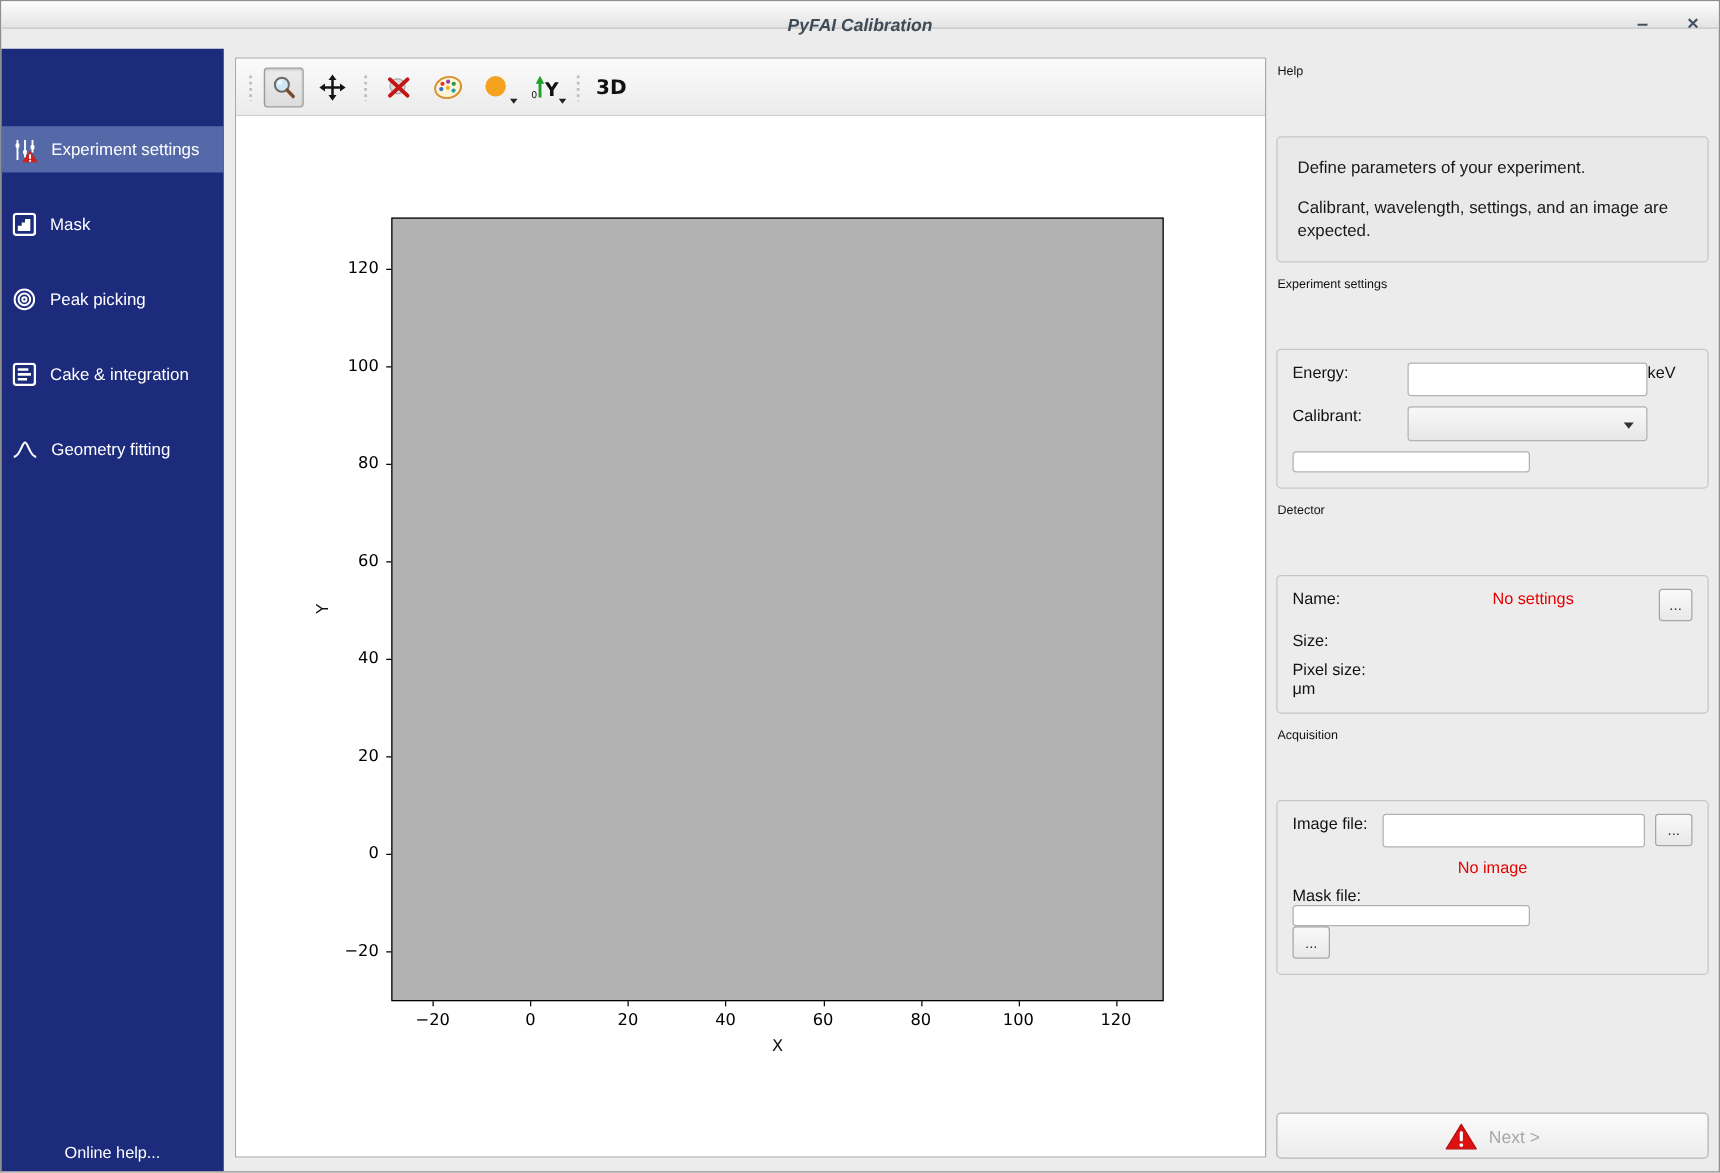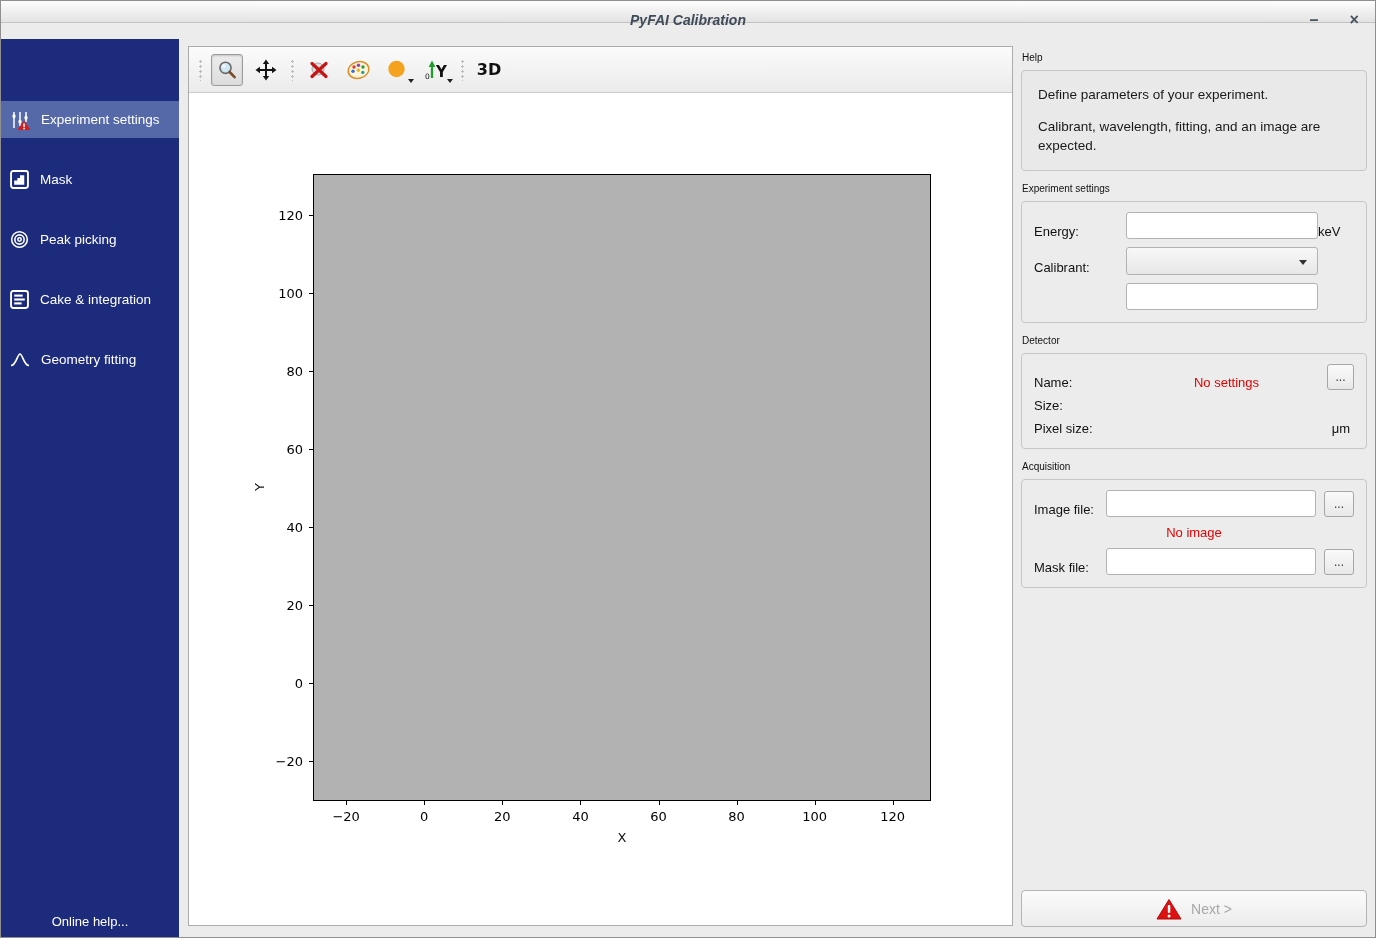--- a/index.html
+++ b/index.html
@@ -44,26 +44,26 @@
   .tick-x{position:absolute;width:1px;height:4px;background:#000;}
   .tick-y{position:absolute;width:4px;height:1px;background:#000;}
   .tlx{position:absolute;transform:translateX(-50%);font:13px "DejaVu Sans",sans-serif;color:#000;}
   .tly{position:absolute;transform:translate(-100%,-50%);font:13px "DejaVu Sans",sans-serif;color:#000;}
   .xlabel{position:absolute;left:433px;top:737px;transform:translateX(-50%);font:13px "DejaVu Sans",sans-serif;}
   .ylabel{position:absolute;left:70px;top:394px;transform:translate(-50%,-50%) rotate(-90deg);font:13px "DejaVu Sans",sans-serif;}
 
   
   #rightpanel{position:absolute;left:1020px;top:45px;width:346px;height:881px;display:flex;flex-direction:column;padding-top:6px;}
   .section-title{font-size:10px;color:#111;margin:0 0 7px 1px;}
-  .box{border:1px solid #c6c6c6;border-radius:4px;padding:10px 12px;margin-bottom:12px;}
+  .box{border:1px solid #c6c6c6;border-radius:4px;padding:10px 12px;margin-bottom:12px;margin-top:39px;}
   .help-box{background:#e9e9e9;font-size:13.5px;line-height:1.45;color:#1a1a1a;}
   .help-box p{margin:4px 0 12px 4px;}
   .help-box p:last-child{margin-bottom:4px;}
-  .row{display:flex;align-items:flex-end;margin-bottom:8px;}
-  .row:last-child{margin-bottom:2px;}
+  .row{display:flex;align-items:flex-start;margin-bottom:8px;}
+  .row:last-child{margin-bottom:2px;flex-direction:column;}
   .row .lbl{width:92px;flex:0 0 auto;font-size:13px;}
   .field{flex:1;height:27px;border:1px solid #b2b2b2;border-radius:3px;background:#fff;
     font:13px "Liberation Sans",sans-serif;padding:0 6px;outline:none;}
   .unit{width:36px;flex:0 0 auto;padding-left:0;font-size:13px;}
   .combo{flex:1;height:28px;border:1px solid #b2b2b2;border-radius:3px;
     background:linear-gradient(#f8f8f8,#e7e7e7);position:relative;cursor:pointer;}
   .combo .arrow{position:absolute;right:10px;top:12px;width:0;height:0;
     border-left:4px solid transparent;border-right:4px solid transparent;border-top:5px solid #333;}
   .mini-btn{flex:0 0 auto;width:27px;height:26px;border:1px solid #a7a7a7;border-radius:3px;
     background:linear-gradient(#fafafa,#e8e8e8);font-size:12px;color:#333;position:relative;
@@ -250,21 +250,21 @@
       <div class="tick-y" style="left: 120px; top: 121.603px;"></div>
       <div class="tly" style="left: 114px; top: 121.603px;">120</div>
     </div>
 </div>
 
 <div id="rightpanel">
 
   <div class="section-title">Help</div>
   <div class="box help-box">
     <p>Define parameters of your experiment.</p>
-    <p>Calibrant, wavelength, fitting, and an image are expected.</p>
+    <p>Calibrant, wavelength, settings, and an image are expected.</p>
   </div>
 
   <div class="section-title">Experiment settings</div>
   <div class="box">
     <div class="row">
       <span class="lbl">Energy:</span>
       <input class="field" type="text" value="" style="">
       <span class="unit">keV</span>
     </div>
     <div class="row">

